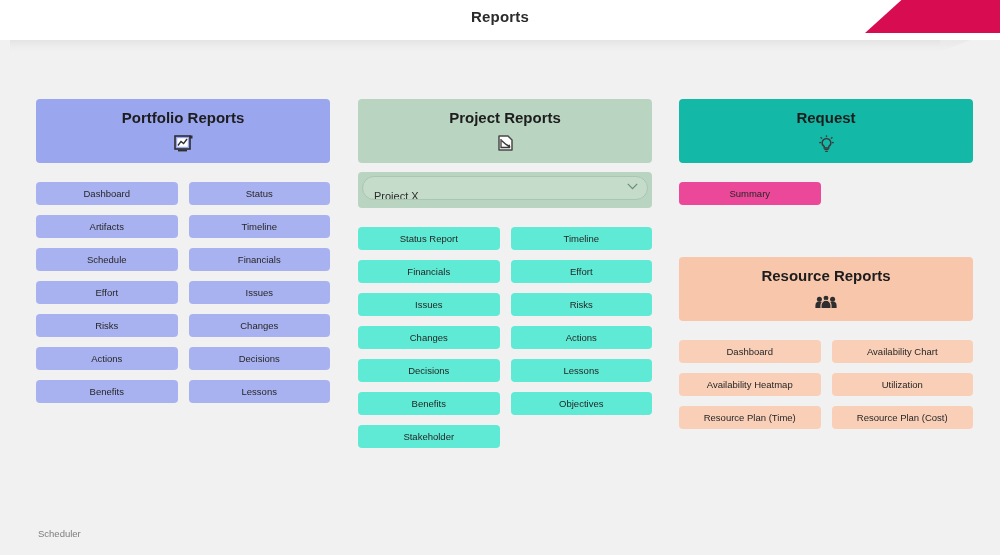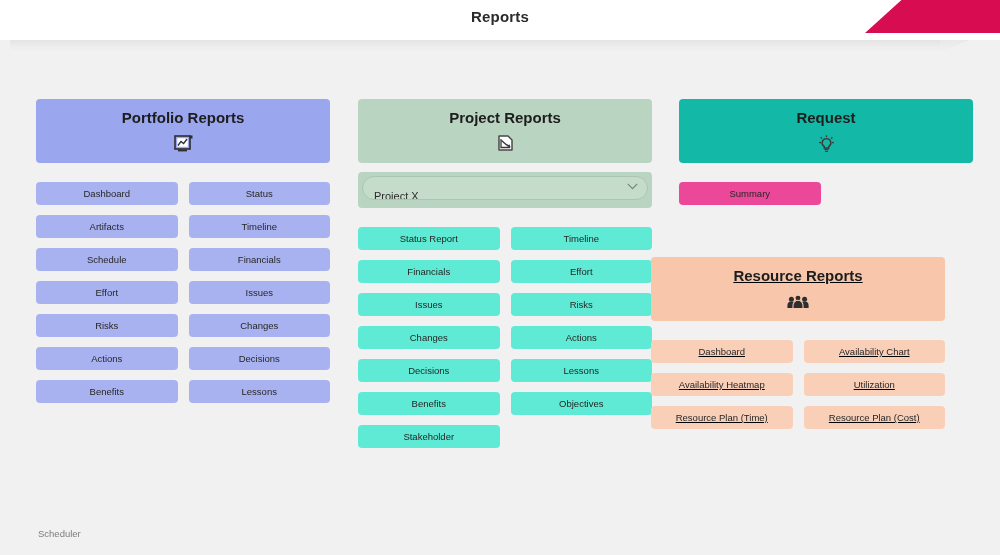--- a/index.html
+++ b/index.html
@@ -71,21 +71,21 @@
     width: 1000px;
     height: 503px;
     background: #f1f1f1;
   }
 
   
   .col { position: absolute; }
   .col-portfolio { left: 36px;  top: 47px;  width: 294px; }
   .col-project   { left: 358px; top: 47px;  width: 294px; }
   .col-request   { left: 679px; top: 47px;  width: 294px; }
-  .col-resource  { left: 651px; top: 205px; width: 294px; text-decoration: underline; }
+  .col-resource  { left: 679px; top: 205px; width: 294px; }
 
   
   .panel-head {
     border-radius: 4px;
     text-align: center;
     padding: 11px 6px 9px;
     user-select: none;
   }
   .panel-head .ph-title {
     font-size: 15px;

